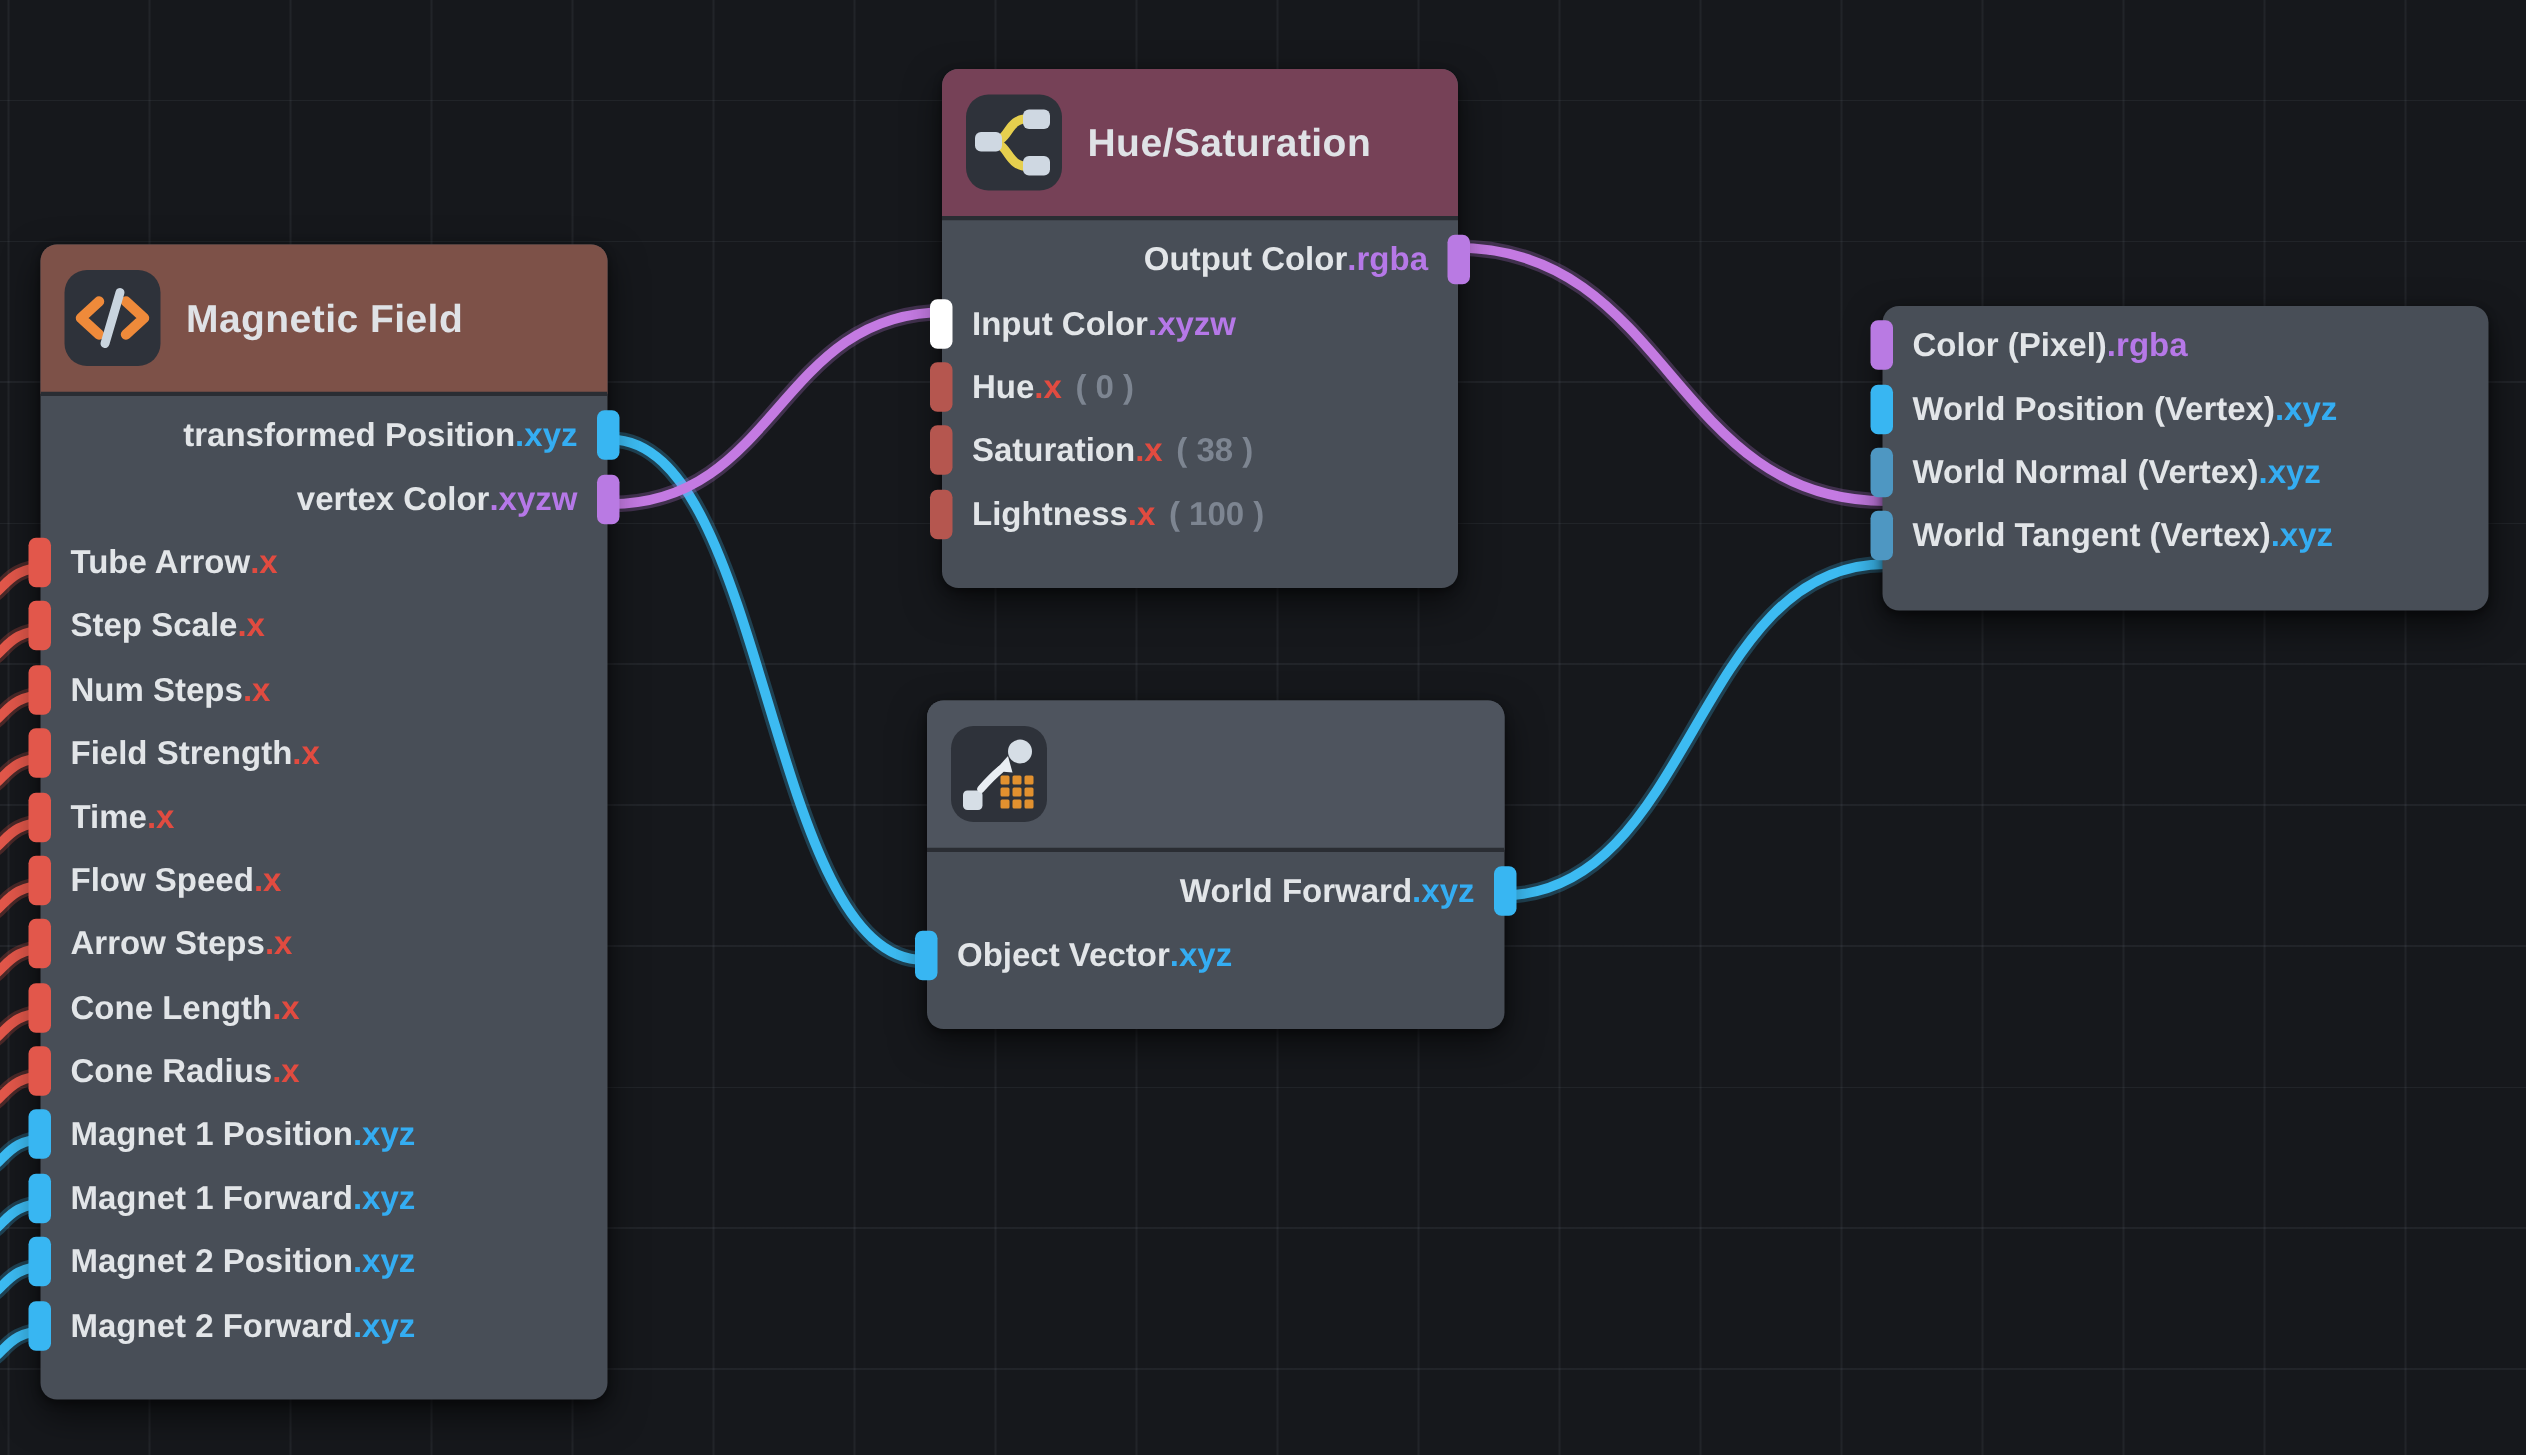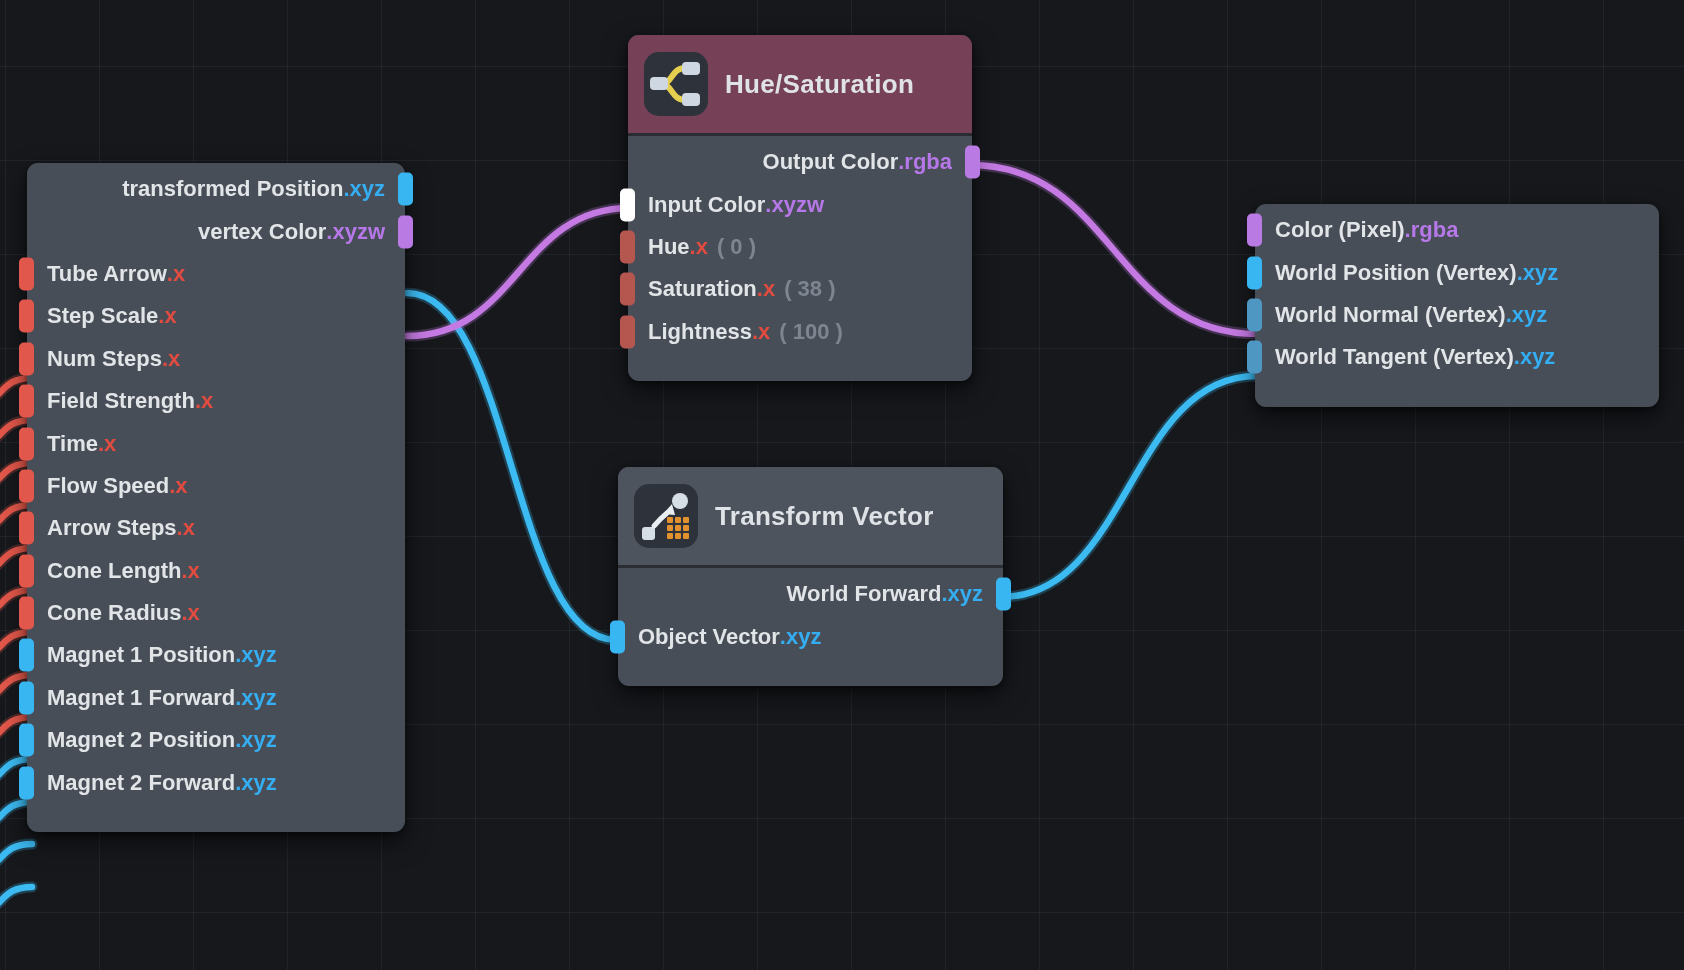--- a/index.html
+++ b/index.html
@@ -85,20 +85,32 @@
       <path d="M -18 783 C 4 781, 0 759, 32 759" fill="none" stroke="#3cbbf2" stroke-width="6.5" stroke-linecap="round"></path>
       <path d="M -18 826 C 4 824, 0 802, 32 802" fill="none" stroke="#3cbbf2" stroke-width="11" stroke-opacity="0.25" stroke-linecap="round"></path>
       <path d="M -18 826 C 4 824, 0 802, 32 802" fill="none" stroke="#3cbbf2" stroke-width="6.5" stroke-linecap="round"></path>
       <path d="M -18 868 C 4 866, 0 844, 32 844" fill="none" stroke="#3cbbf2" stroke-width="11" stroke-opacity="0.25" stroke-linecap="round"></path>
       <path d="M -18 868 C 4 866, 0 844, 32 844" fill="none" stroke="#3cbbf2" stroke-width="6.5" stroke-linecap="round"></path>
       <path d="M -18 911 C 4 909, 0 887, 32 887" fill="none" stroke="#3cbbf2" stroke-width="11" stroke-opacity="0.25" stroke-linecap="round"></path>
       <path d="M -18 911 C 4 909, 0 887, 32 887" fill="none" stroke="#3cbbf2" stroke-width="6.5" stroke-linecap="round"></path>
     </svg>
   <div id="nodes">
       <div class="node" style="left: 27px; top: 163px; width: 378px;">
+        <div class="header" style="background: rgb(125, 81, 72);">
+          <div class="iconbox">
+            <svg width="64" height="64" viewBox="0 0 64 64" fill="none">
+              <path d="M23 21 L11 32 L23 43" stroke="#ef8a3a" stroke-width="7" stroke-linecap="round" stroke-linejoin="round"></path>
+              <path d="M41 21 L53 32 L41 43" stroke="#ef8a3a" stroke-width="7" stroke-linecap="round" stroke-linejoin="round"></path>
+              <line x1="37" y1="15" x2="27" y2="49" stroke="#c9d4de" stroke-width="6" stroke-linecap="round"></line>
+            </svg>
+          </div>
+          <div class="titles">
+            <div class="title">Magnetic Field</div>
+          </div>
+        </div>
         <div class="rows">
           <div class="row output">
             <span class="pill output" style="background: rgb(56, 182, 242);"></span>
             <span>transformed Position</span>
             <span style="color: rgb(52, 173, 242);">.xyz</span>
           </div>
           <div class="row output">
             <span class="pill output" style="background: rgb(185, 122, 227);"></span>
             <span>vertex Color</span>
             <span style="color: rgb(182, 120, 232);">.xyzw</span>
@@ -163,21 +175,21 @@
             <span>Magnet 2 Position</span>
             <span style="color: rgb(52, 173, 242);">.xyz</span>
           </div>
           <div class="row input">
             <span class="pill input" style="background: rgb(56, 182, 242);"></span>
             <span>Magnet 2 Forward</span>
             <span style="color: rgb(52, 173, 242);">.xyz</span>
           </div>
         </div>
       </div>
-      <div class="node" style="left: 628px; top: 35px; width: 344px;">
+      <div class="node" style="left: 628px; top: 46px; width: 344px;">
         <div class="header" style="background: rgb(118, 65, 87);">
           <div class="iconbox">
             <svg width="64" height="64" viewBox="0 0 64 64" fill="none">
               <path d="M16 32 C 30 32 26 16 42 16" stroke="#e6cf4e" stroke-width="6" fill="none"></path>
               <path d="M16 32 C 30 32 26 48 42 48" stroke="#e6cf4e" stroke-width="6" fill="none"></path>
               <rect x="6" y="25" width="18" height="13" rx="4" fill="#cfd8e2"></rect>
               <rect x="38" y="10" width="18" height="13" rx="4" fill="#cfd8e2"></rect>
               <rect x="38" y="41" width="18" height="13" rx="4" fill="#cfd8e2"></rect>
             </svg>
           </div>
@@ -231,21 +243,20 @@
                 <rect x="33" y="41" width="6" height="6" rx="1"></rect>
                 <rect x="41" y="41" width="6" height="6" rx="1"></rect>
                 <rect x="49" y="41" width="6" height="6" rx="1"></rect>
                 <rect x="33" y="49" width="6" height="6" rx="1"></rect>
                 <rect x="41" y="49" width="6" height="6" rx="1"></rect>
                 <rect x="49" y="49" width="6" height="6" rx="1"></rect>
               </g>
             </svg>
           </div>
           <div class="titles">
-            <div class="title">Transform Vector</div>
           </div>
         </div>
         <div class="rows">
           <div class="row output">
             <span class="pill output" style="background: rgb(56, 182, 242);"></span>
             <span>World Forward</span>
             <span style="color: rgb(52, 173, 242);">.xyz</span>
           </div>
           <div class="row input">
             <span class="pill input" style="background: rgb(56, 182, 242);"></span>

